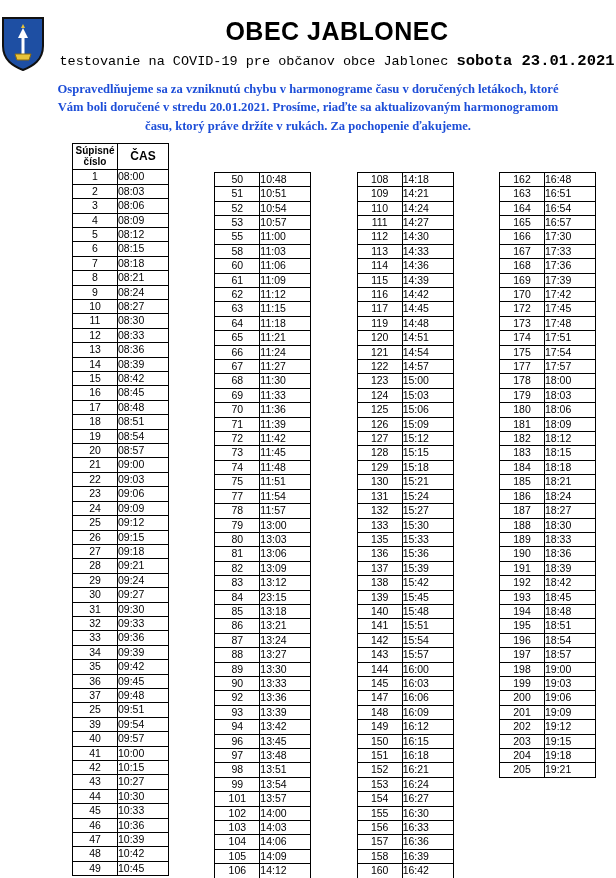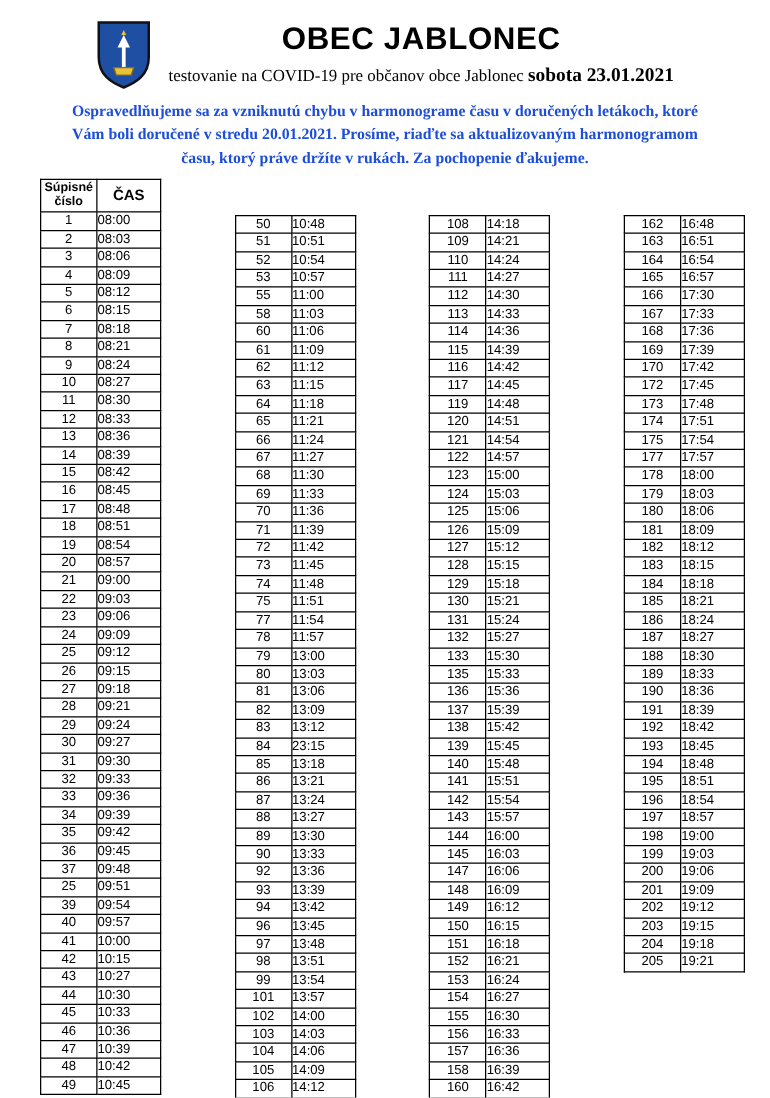--- a/index.html
+++ b/index.html
@@ -40,21 +40,21 @@
   }
   .main-title {
     font-family: "Liberation Sans", sans-serif;
     font-size: 25px;
     font-weight: bold;
     letter-spacing: 0.5px;
     line-height: 1.1;
   }
   .subtitle-line {
     margin-top: 6px;
-    font-family: Liberation Serif, serif;
+    font-family: Liberation Mono, monospace;
     font-size: 13.5px;
     white-space: nowrap;
   }
   .subtitle-line .date {
     font-weight: bold;
     font-size: 15.5px;
   }
   
   .notice {
     color: #1d4ed8;
@@ -68,20 +68,21 @@
   
   .columns {
     display: flex;
     justify-content: space-between;
     margin-top: 8px;
     padding: 0 6px 0 18px;
   }
   .col {
     display: flex;
     flex-direction: column;
+    margin-left: 40px;
   }
   table.sched {
     border-collapse: collapse;
     font-family: "Liberation Sans", sans-serif;
     font-size: 10.5px;
   }
   table.sched td {
     border: 1px solid #000;
     height: 13.4px;
     line-height: 13.4px;

